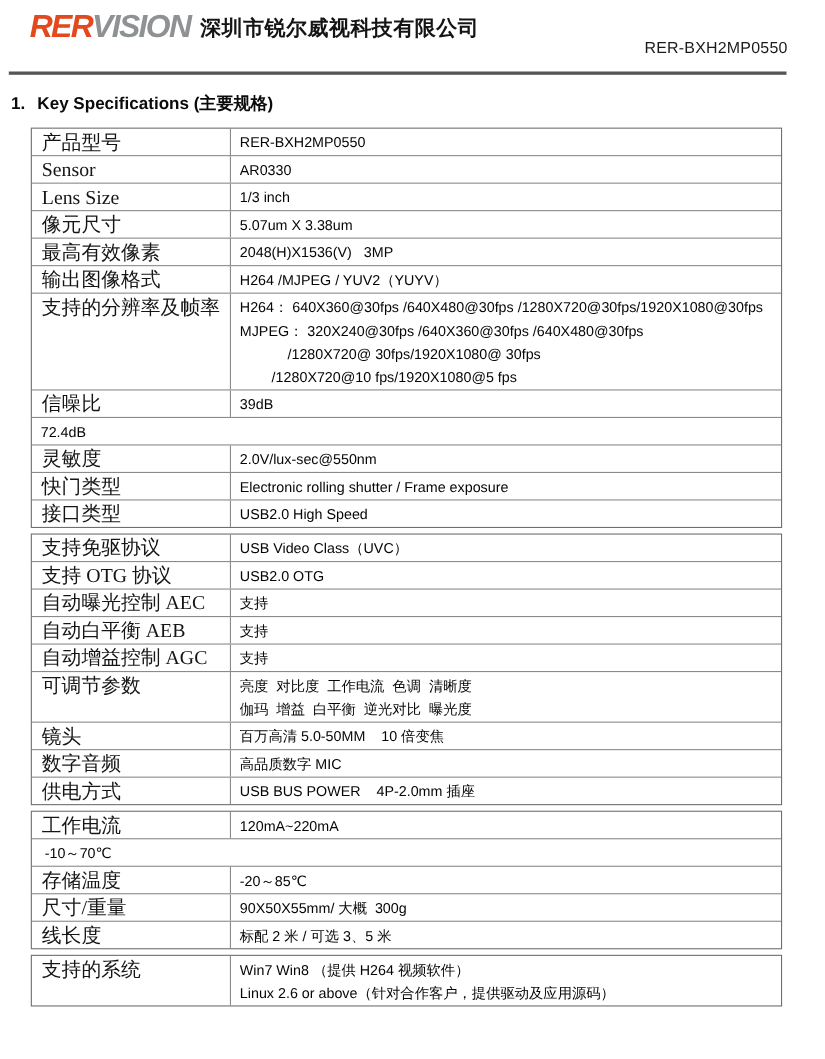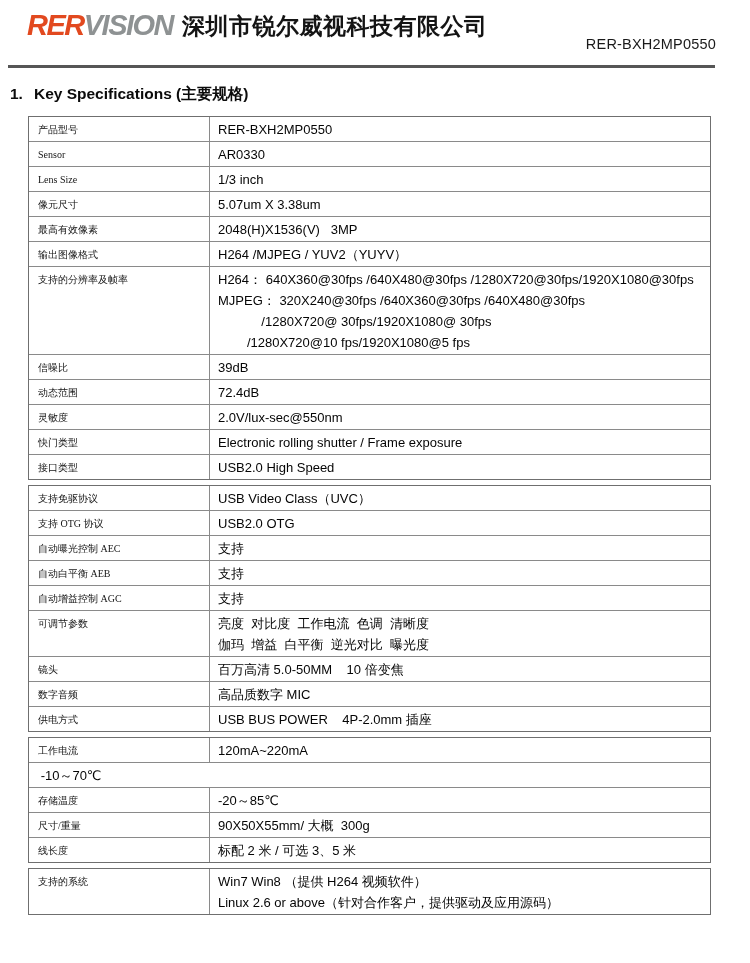--- a/index.html
+++ b/index.html
@@ -2,47 +2,47 @@
 <html><head>
 <meta charset="utf-8">
 <style>
   html,body{margin:0;padding:0;}
   body{
     width:750px;height:963px;background:#ffffff;color:#000;
     font-family:"Liberation Sans","DejaVu Sans",sans-serif;
     position:relative;overflow:hidden;
   }
   .header{position:relative;padding:9px 0 0 27px;height:48px;}
-  .logo-line{display:flex;align-items:flex-end;gap:9px;}
+  .logo-line{display:flex;align-items:center;gap:9px;}
   .logo{
     font-style:italic;font-weight:bold;font-size:29px;letter-spacing:-1.5px;
     font-family:"Liberation Sans","DejaVu Sans",sans-serif;white-space:nowrap;
   }
   .logo .p1{color:#E2491F;}
   .logo .p2{color:#8E9293;}
-  .company{font-size:23px;font-weight:bold;color:#141414;letter-spacing:0.5px;}
+  .company{font-size:19px;font-weight:bold;color:#141414;letter-spacing:0.5px;}
   .model-code{
     position:absolute;top:36px;right:34px;font-size:14.5px;color:#1a1a1a;
     font-weight:normal;letter-spacing:0.2px;
   }
   .rule{margin:8px 8px 0 8px;height:0;border-top:3px solid #565656;width:707px;}
   .section-heading{
     margin:16px 0 11px 10px;font-size:15.5px;font-weight:bold;color:#0b0b0b;
     display:flex;gap:11px;align-items:baseline;
   }
   .spec-table{margin:0 0 0 28px;width:683px;}
   .tsection{
     border:1px solid #6f6f6f;background:#fff;box-sizing:border-box;
   }
   .tsection + .tsection{margin-top:5px;}
   .trow{display:flex;align-items:stretch;}
   .trow + .trow{border-top:1px solid #8a8a8a;}
   .tlabel{
     flex:0 0 181px;box-sizing:border-box;border-right:1px solid #8a8a8a;
-    padding:1.5px 4px 1.5px 9px;font-size:10px;
+    padding:1.5px 4px 1.5px 9px;font-size:18px;
     font-family:"Liberation Serif","DejaVu Serif",serif;color:#151515;
   }
   .tlabel .lbl{line-height:21px;display:block;}
   .tvalue{
     flex:1;box-sizing:border-box;padding:1.5px 4px 1.5px 8px;
     font-size:13px;color:#050505;
   }
   .tline{line-height:21px;white-space:pre-wrap;}
 </style>
 </head>
@@ -126,23 +126,20 @@
       </div>
       <div class="trow">
         <div class="tlabel">
           <span class="lbl">信噪比</span>
         </div>
         <div class="tvalue">
           <div class="tline">39dB</div>
         </div>
       </div>
       <div class="trow">
-        <div class="tlabel">
-          <span class="lbl">动态范围</span>
-        </div>
         <div class="tvalue">
           <div class="tline">72.4dB</div>
         </div>
       </div>
       <div class="trow">
         <div class="tlabel">
           <span class="lbl">灵敏度</span>
         </div>
         <div class="tvalue">
           <div class="tline">2.0V/lux-sec@550nm</div>

